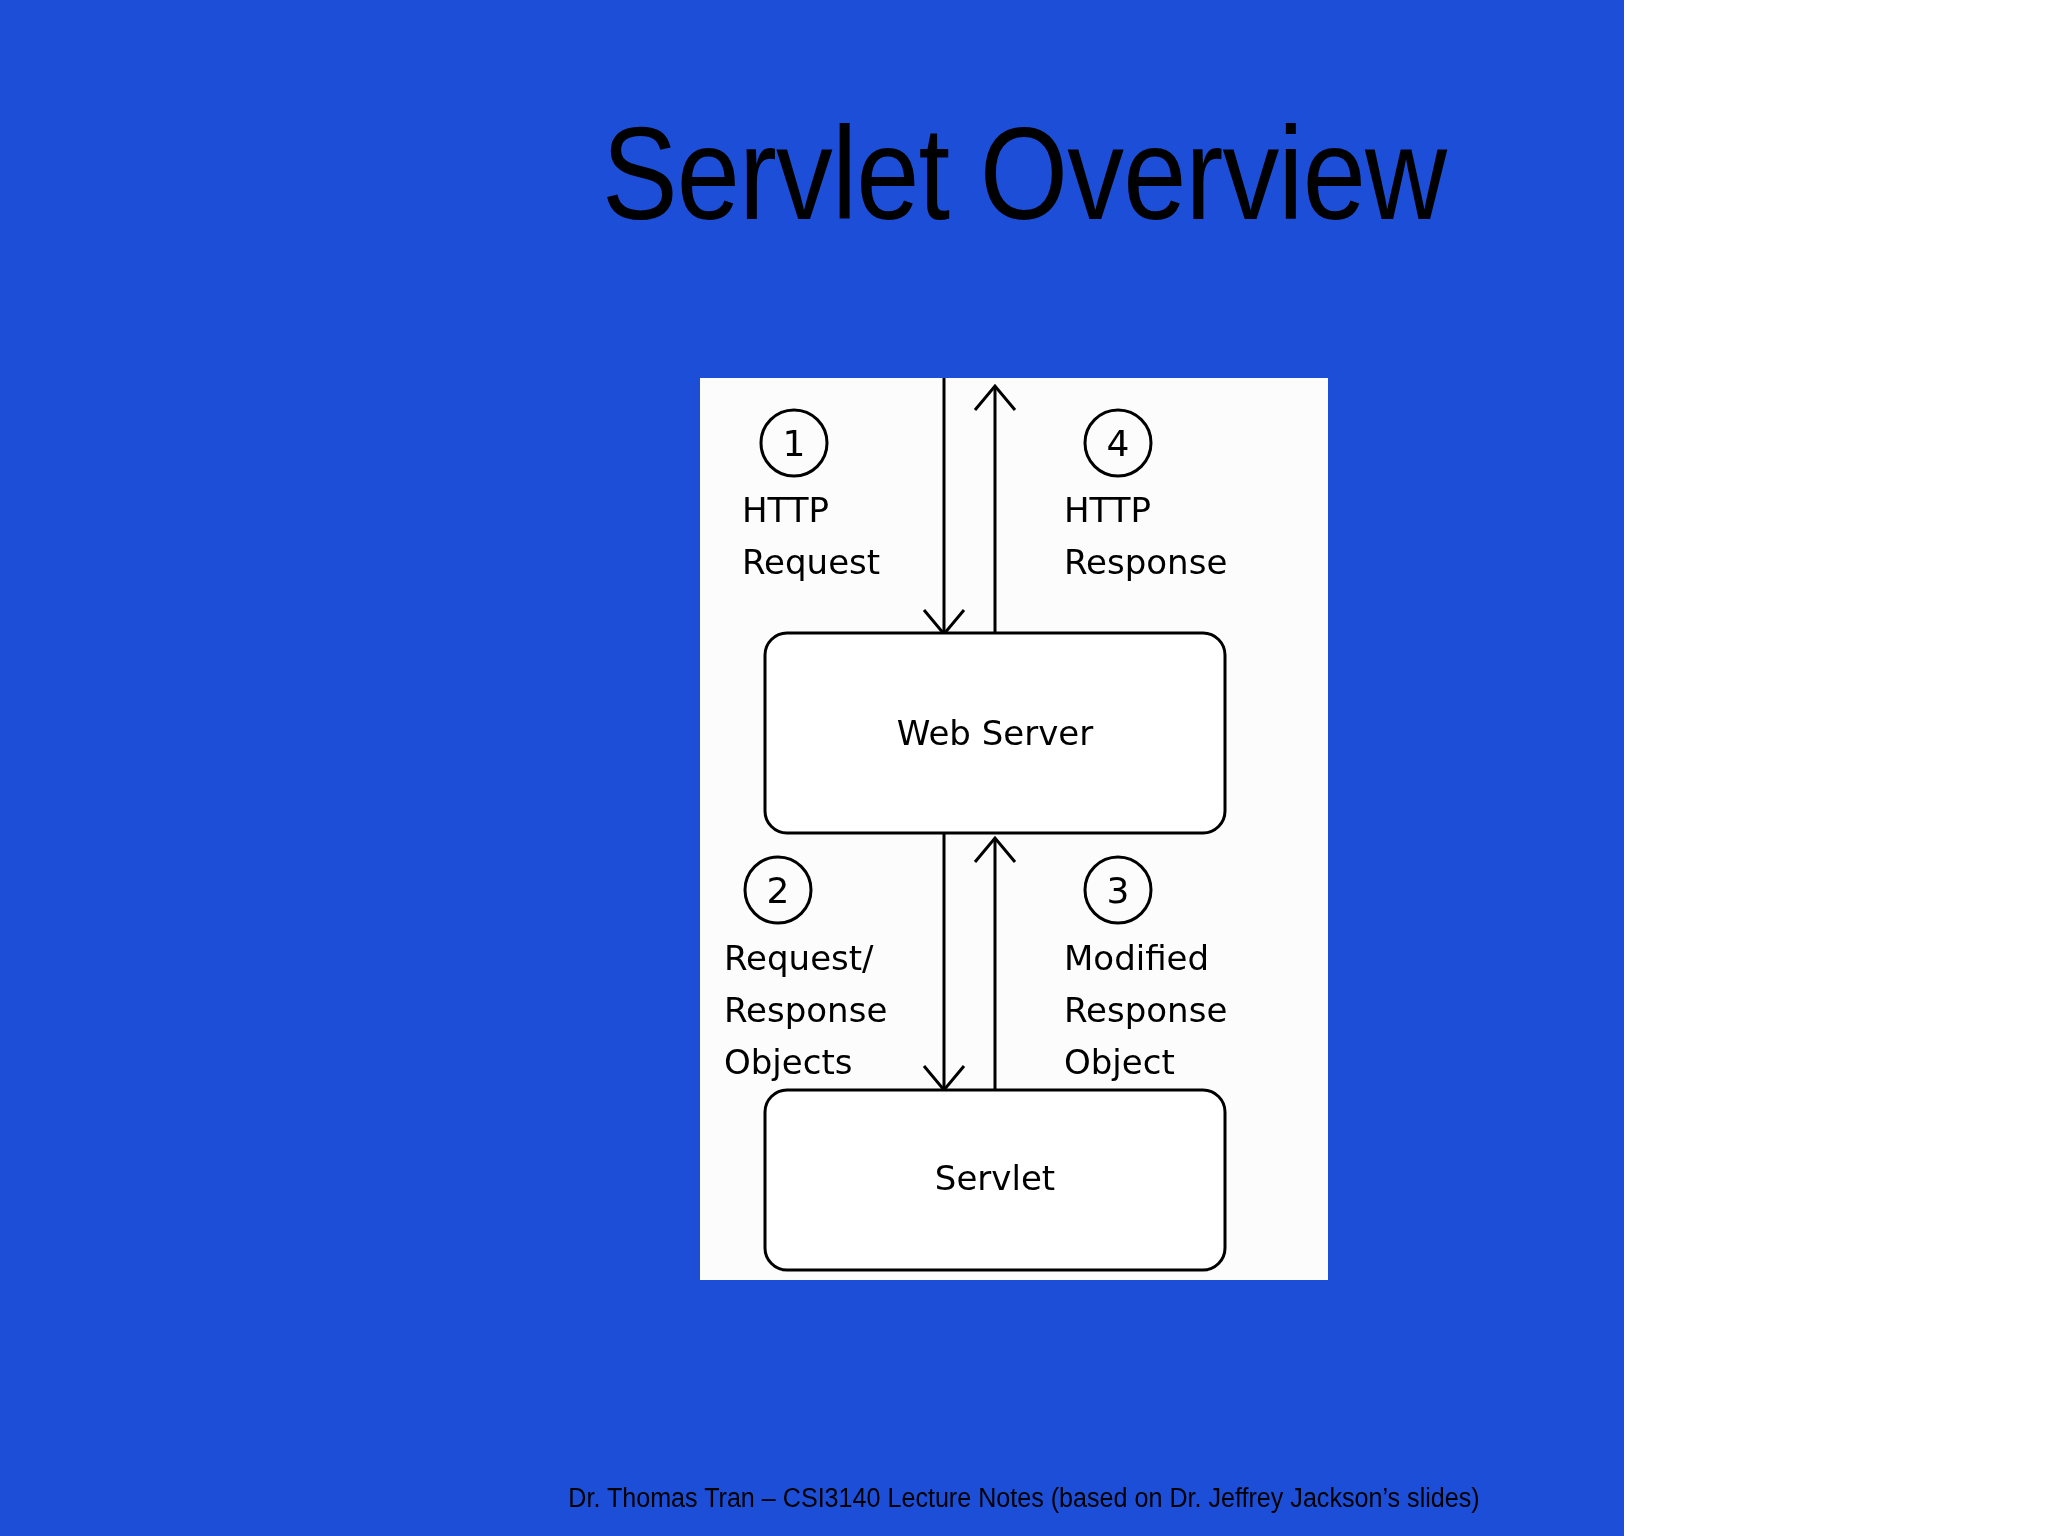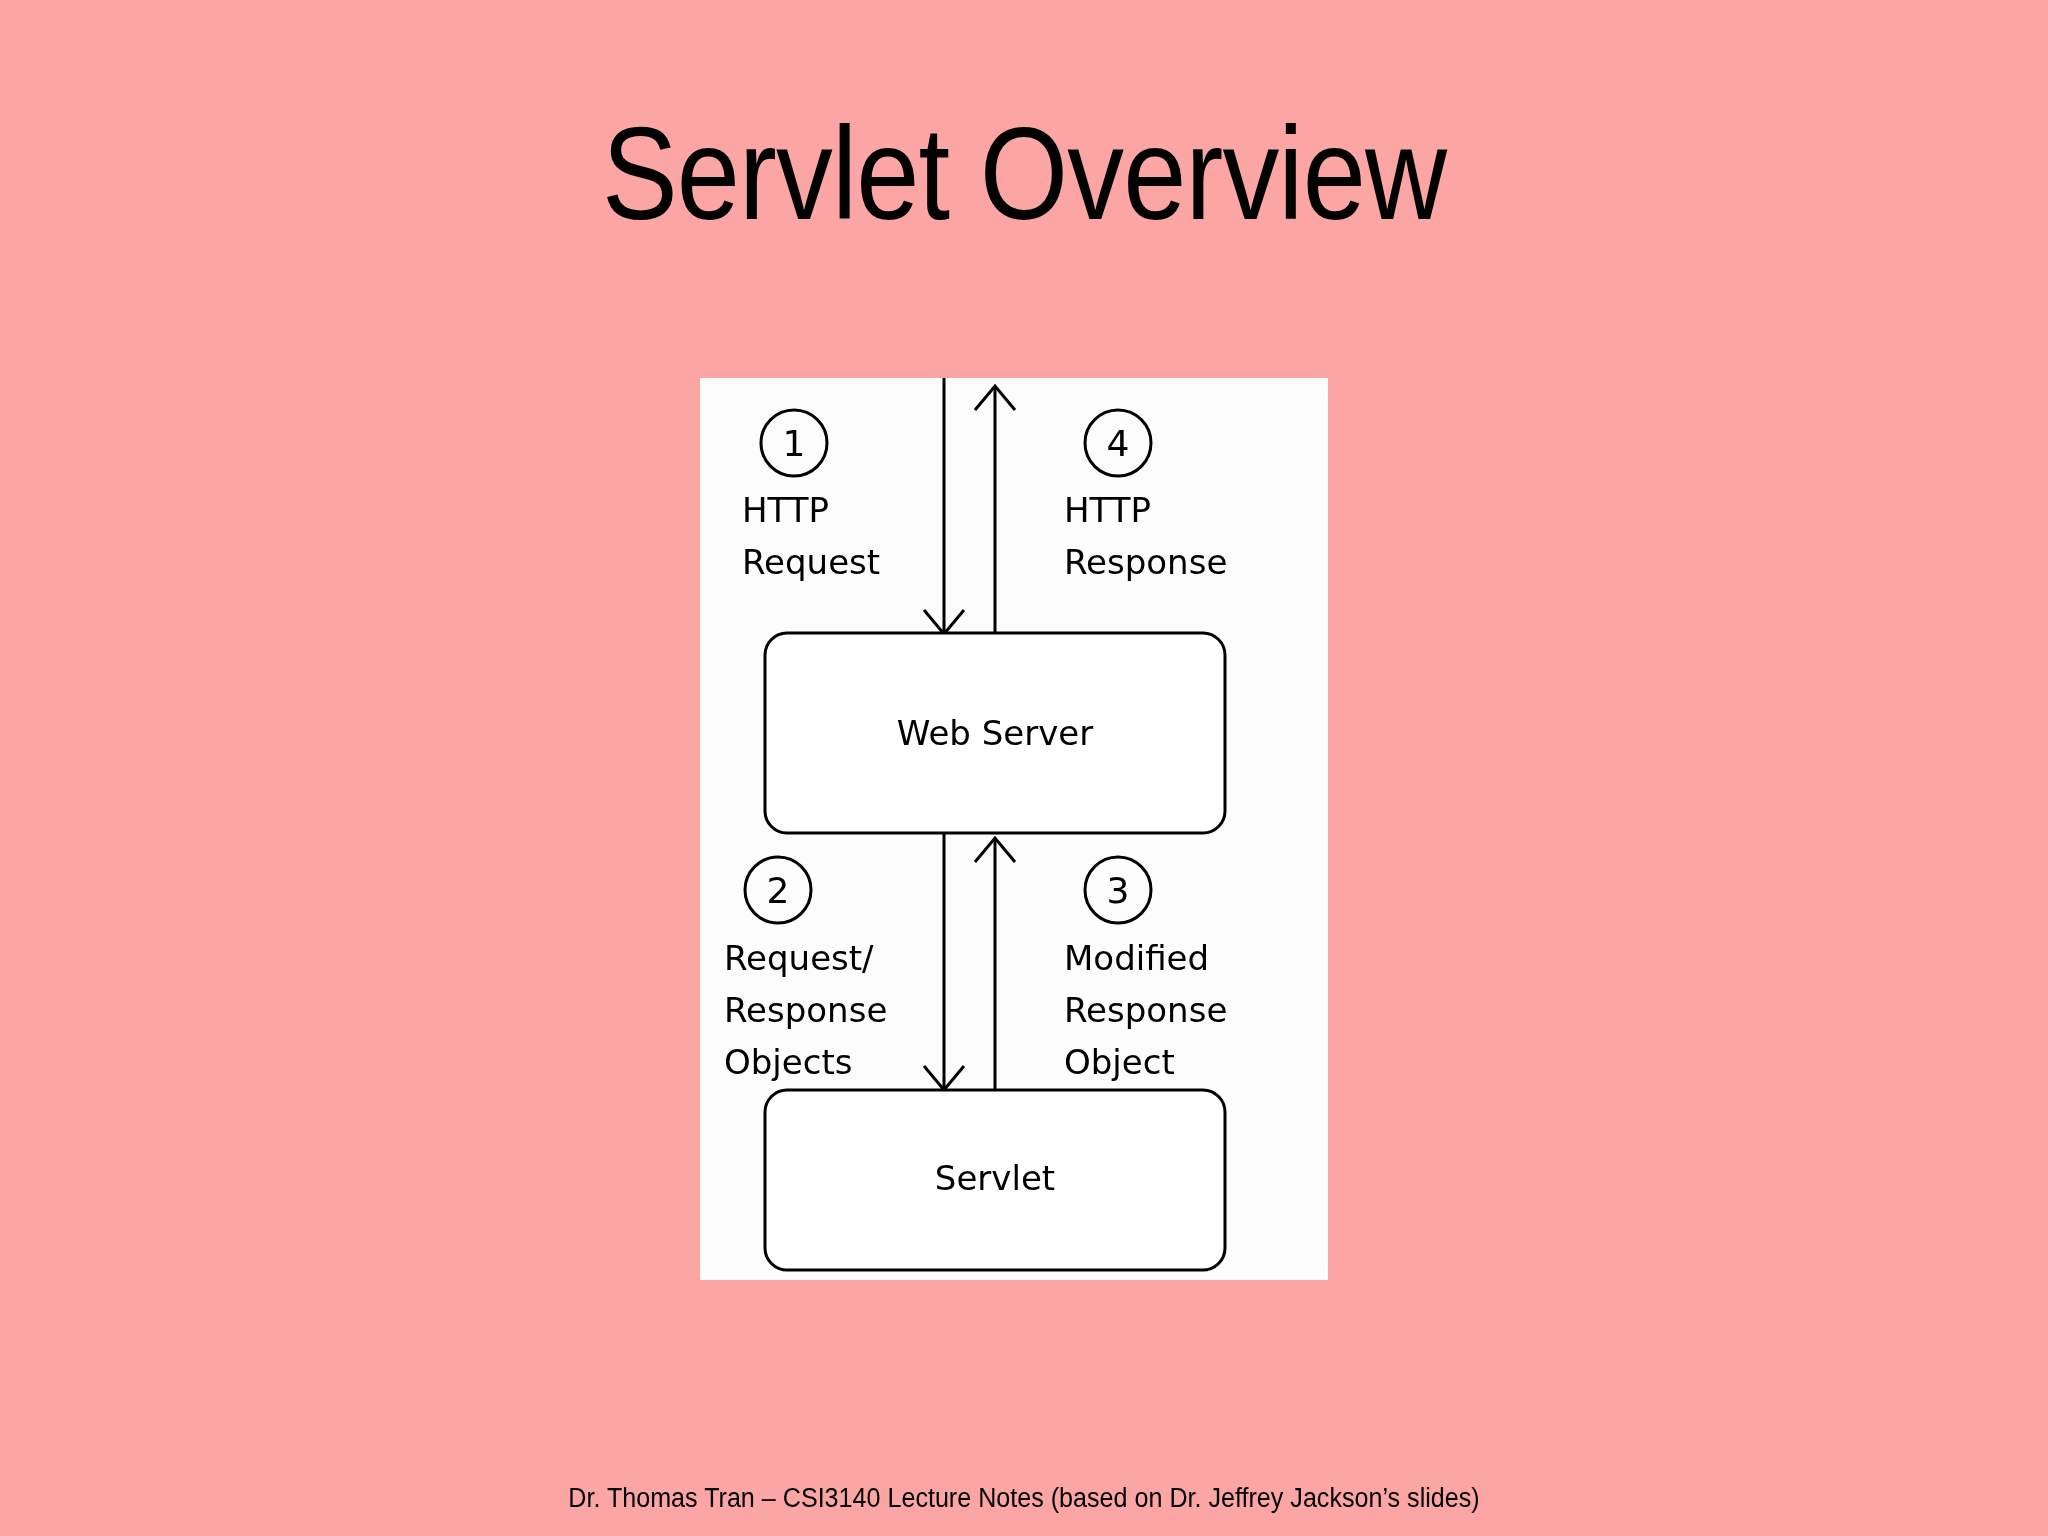--- a/index.html
+++ b/index.html
@@ -12,23 +12,23 @@
     height: 1536px;
     overflow: hidden;
     font-family: "Liberation Sans", sans-serif;
     position: relative;
   }
 
   
   #slide {
     position: absolute;
     left: 0; top: 0;
-    width: 2048px;
+    width: 1624px;
     height: 1536px;
-    background: #fca5a5;
+    background: #1d4ed8;
   }
 
   
   #slide-title {
     position: absolute;
     left: 0;
     top: 108px;
     width: 2048px;
     text-align: center;
     font-family: "Liberation Sans", sans-serif;

